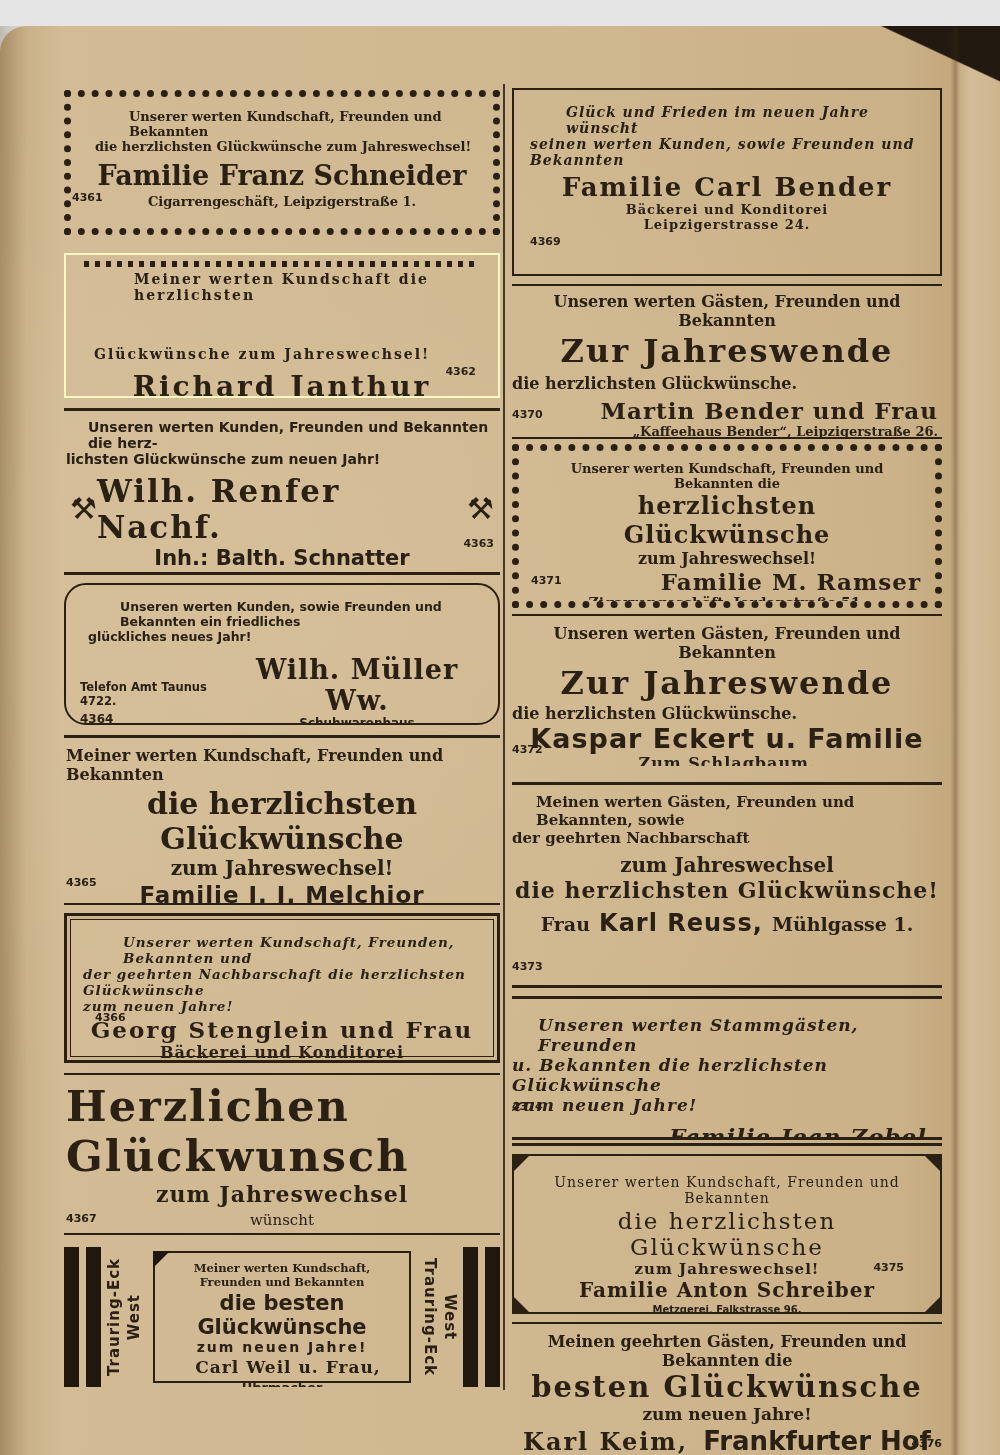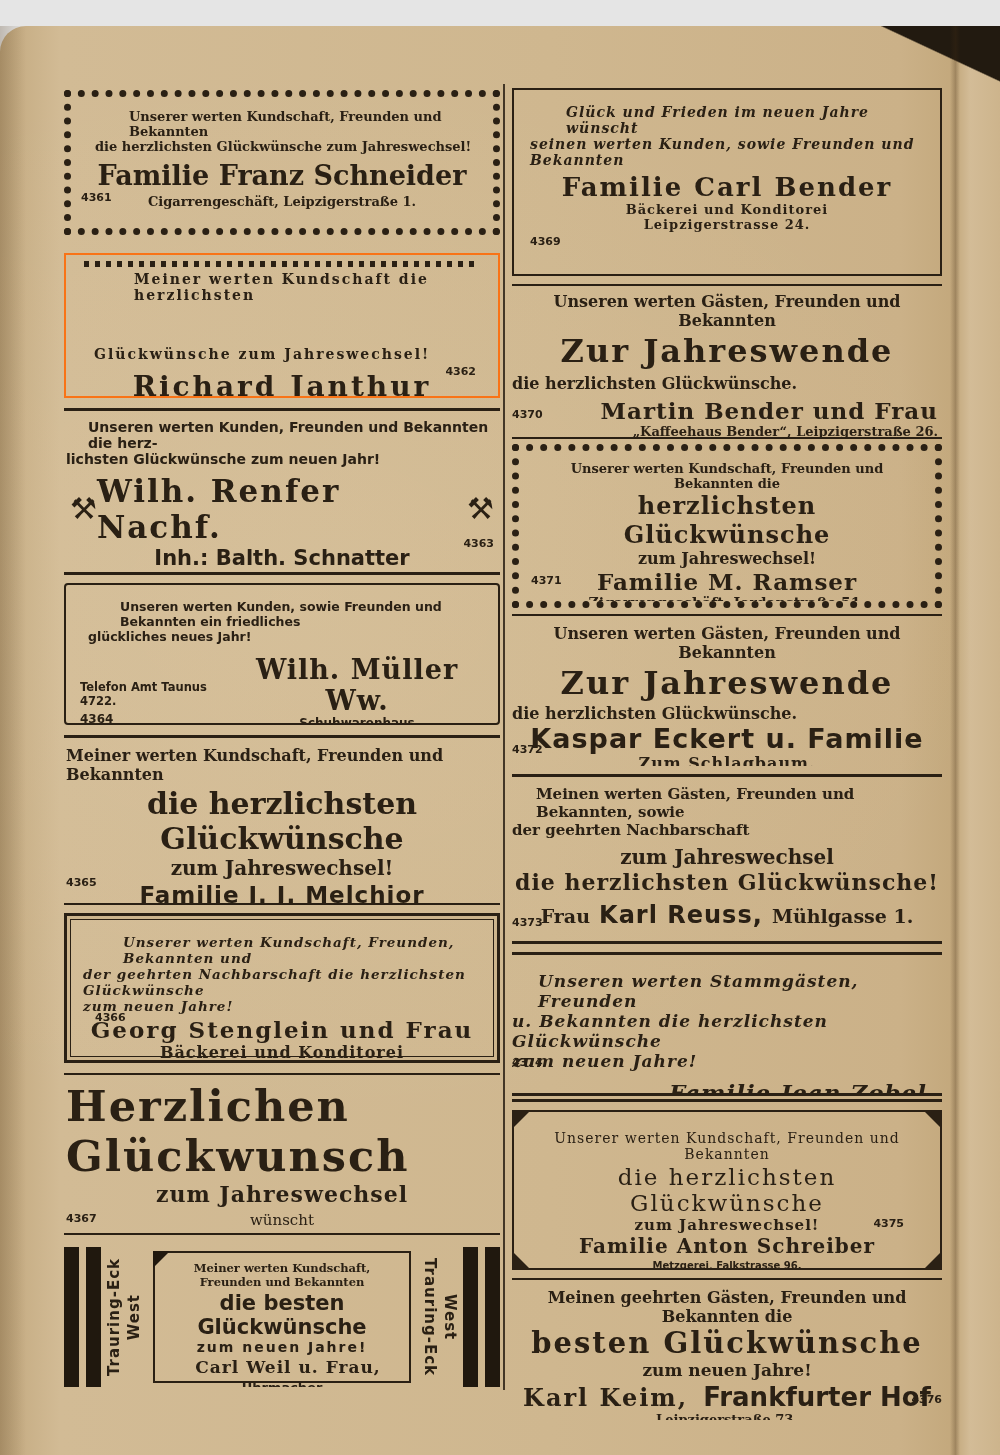--- a/index.html
+++ b/index.html
@@ -32,27 +32,27 @@
 
   
   .f-frak { font-family:"DejaVu Serif",serif; font-weight:700; }
   .f-serif{ font-family:"DejaVu Serif",serif; }
   .f-sans { font-family:"DejaVu Sans",sans-serif; }
   .it { font-style:italic; } .b { font-weight:700; }
   .ctr { text-align:center; } .rt { text-align:right; }
   .ls1{letter-spacing:1px;} .ls2{letter-spacing:2px;} .ls3{letter-spacing:3px;}
 
   .num { position:absolute; font:700 11px "DejaVu Sans",sans-serif; color:#2a2014; }
-  .num-bl { left:10px; bottom:10px; } .num-br { right:10px; bottom:10px; }
+  .num-bl { left:1px; bottom:10px; } .num-br { right:10px; bottom:10px; }
 
   
   .bx-chain  { border:7px dotted #2a2014; }
-  .bx-orn    { border:2px solid #f97316; }
+  .bx-orn    { border:2px solid #fef9c3; }
   .orn-row { height:6px; margin:2px 6px 4px; background:repeating-linear-gradient(90deg,#2a2014 0 5px, rgba(0,0,0,0) 5px 11px); }
-  .bx-round  { border:2px solid #2a2014; border-radius:4px; }
+  .bx-round  { border:2px solid #2a2014; border-radius:22px; }
   .bx-dbl    { border:3px solid #2a2014; box-shadow: inset 0 0 0 3px #cdb58d, inset 0 0 0 4px #2a2014; }
   .bx-thin   { border:2px solid #2a2014; }
   .rt2{border-top:2px solid #2a2014;} .rb2{border-bottom:2px solid #2a2014;}
   .rt3{border-top:3px solid #2a2014;} .rb3{border-bottom:3px solid #2a2014;} .rb8d{border-bottom:9px double #2a2014;}
 
   
   .pc { position:absolute; width:0; height:0; }
   .pc-tl { top:0; left:0; border-top:15px solid #2a2014; border-right:15px solid rgba(0,0,0,0); }
   .pc-tr { top:0; right:0; border-top:15px solid #2a2014; border-left:15px solid rgba(0,0,0,0); }
   .pc-bl { bottom:0; left:0; border-bottom:15px solid #2a2014; border-right:15px solid rgba(0,0,0,0); }
@@ -212,36 +212,36 @@
       <div class="f-frak" style="font-size:16px; margin-top:4px;">die herzlichsten Glückwünsche.</div>
       <div class="f-frak rt ls1" style="font-size:23px; margin-top:4px; padding-right:4px;">Martin Bender und Frau</div>
       <div class="f-frak rt" style="font-size:13px; padding-right:4px;">„Kaffeehaus Bender“, Leipzigerstraße 26.</div>
       <span class="num num-bl" style="left:0; bottom:16px;">4370</span>
     </div>
 
     <div class="ad bx-chain" style="height:164px; margin-top:5px; padding:10px 14px 4px;">
       <div class="f-frak ctr" style="font-size:13px;">Unserer werten Kundschaft, Freunden und Bekannten die</div>
       <div class="f-frak ctr ls1" style="font-size:24px;">herzlichsten Glückwünsche</div>
       <div class="f-frak ctr" style="font-size:16px;">zum Jahreswechsel!</div>
-      <div class="f-frak ctr ls1" style="font-size:23px;">Familie M. Ramser</div>
+      <div class="f-frak ctr ls1" style="font-size:23px;text-align:right;">Familie M. Ramser</div>
       <div class="f-frak ctr" style="font-size:14px;">Zigarrengeschäft, Jordanstraße 51,</div>
 
       <span class="num num-bl" style="left:12px; bottom:14px;">4371</span>
     </div>
 
     <div class="ad rt2" style="height:152px; margin-top:6px; padding:8px 0 4px;">
       <div class="f-frak ctr" style="font-size:16px;">Unseren werten Gästen, Freunden und Bekannten</div>
       <div class="f-frak ctr ls2" style="font-size:32px; margin-top:2px;">Zur Jahreswende</div>
       <div class="f-frak" style="font-size:16px; margin-top:2px;">die herzlichsten Glückwünsche.</div>
       <div class="f-sans b ctr" style="font-size:27px; letter-spacing:1px;">Kaspar Eckert u. Familie</div>
       <div class="f-frak ctr ls1" style="font-size:16px;">Zum Schlagbaum.</div>
       <span class="num num-bl" style="left:0; bottom:10px;">4372</span>
     </div>
 
-    <div class="ad rt3 rb3" style="height:170px; margin-top:8px; padding:8px 0 4px;">
+    <div class="ad rt3 rb3" style="height:206px; margin-top:16px; padding:8px 0 4px;">
       <div class="f-frak" style="font-size:15px; padding-left:24px;">Meinen werten Gästen, Freunden und Bekannten, sowie</div>
       <div class="f-frak" style="font-size:15px;">der geehrten Nachbarschaft</div>
       <div class="f-frak ctr" style="font-size:20px; margin-top:6px;">zum Jahreswechsel</div>
       <div class="f-frak ctr ls1" style="font-size:22px;">die herzlichsten Glückwünsche!</div>
       <div class="ctr" style="margin-top:6px;">
         <span class="f-frak" style="font-size:19px;">Frau</span>
         <span class="f-sans b ls1" style="font-size:24px; margin:0 4px;">Karl Reuss,</span>
         <span class="f-serif b" style="font-size:19px;">Mühlgasse 1.</span>
       </div>
       <span class="num num-bl" style="left:0; bottom:12px;">4373</span>

